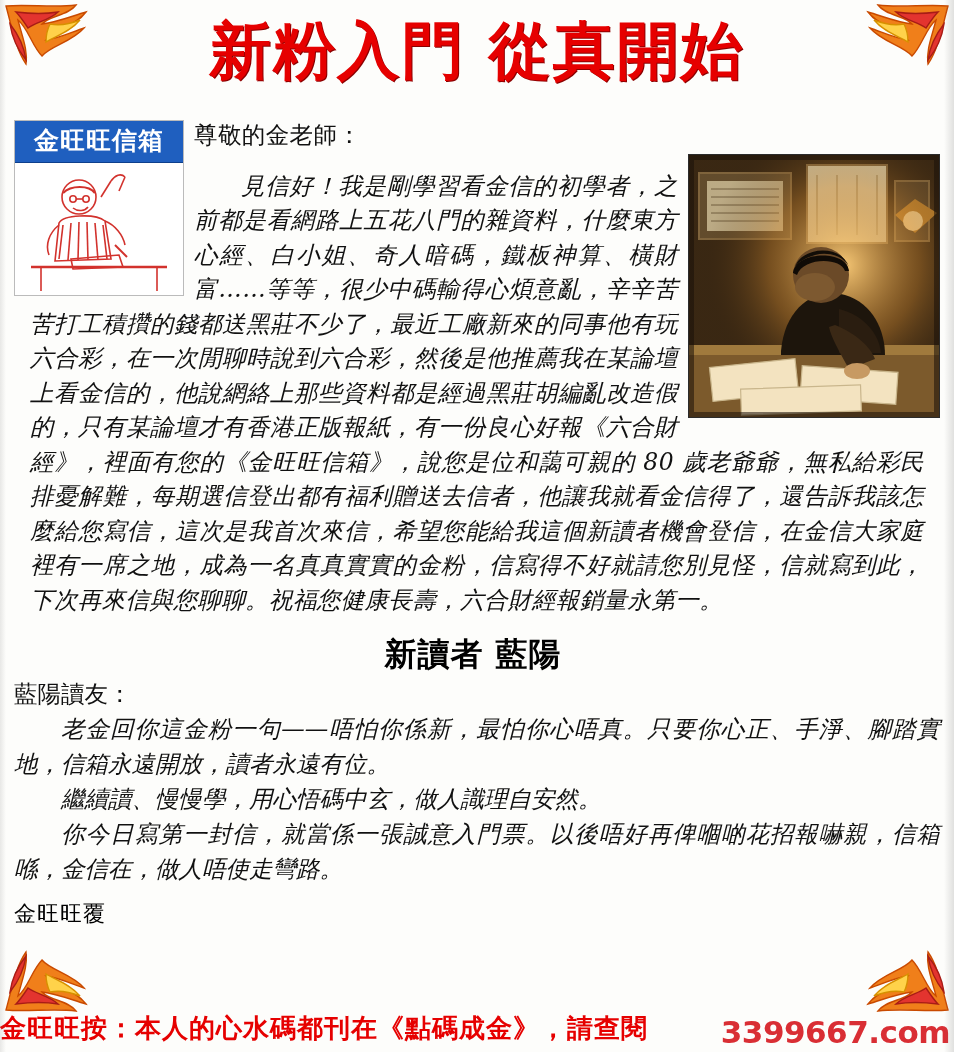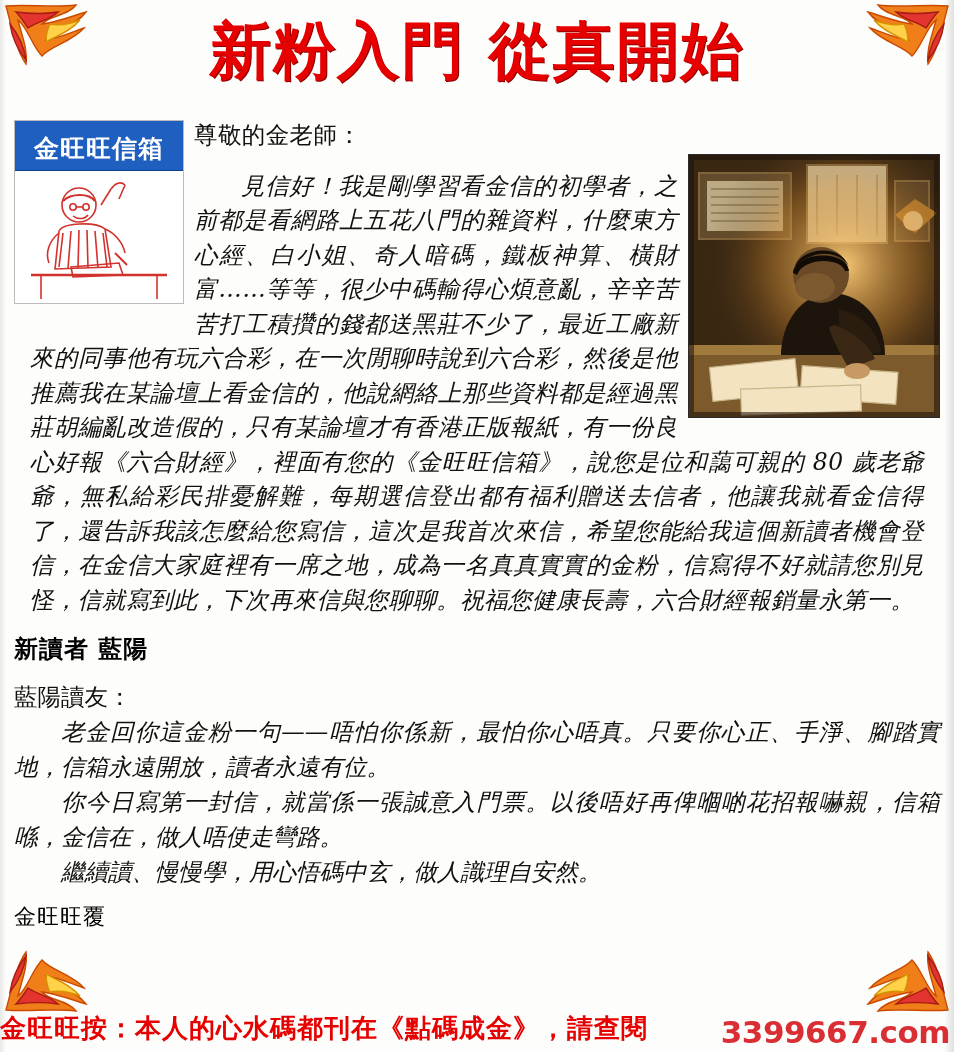--- a/index.html
+++ b/index.html
@@ -70,21 +70,21 @@
     margin: 2px 10px 4px 0;
     border: 1px solid #bbb;
     background: #fff;
   }
   .mailbox-banner {
     background: #1f5fbf;
     color: #ffffff;
     font-weight: bold;
     font-size: 25px;
     text-align: center;
-    padding: 11px 0 5px;
+    padding: 3px 0 5px;
     letter-spacing: 1px;
     border-bottom: 1px solid #0d3f8c;
   }
   .mailbox-art {
     height: 132px;
     position: relative;
     background: #ffffff;
   }
   .mailbox-art svg { display:block; width: 100%; height: 100%; }
 
@@ -107,31 +107,31 @@
     color: #111;
     text-align: justify;
     text-justify: inter-ideograph;
     letter-spacing: 0.4px;
   }
   .letter p { margin: 16px; }
   .indent { text-indent: 2em; font-style: italic; }
 
   .signature {
     clear: right;
-    text-align: left;
-    font-size: 24px;
+    text-align: center;
+    font-size: 32px;
     font-weight: bold;
     margin-top: 4px;
     padding-right: 8px;
     letter-spacing: 1px;
   }
 
   .reply {
     clear: both;
-    margin-top: 15px;
+    margin-top: 0;
     font-size: 23.5px;
     line-height: 35px;
     color: #111;
     text-align: justify;
     text-justify: inter-ideograph;
   }
   .reply p { margin: 0; }
 
   .reply-sign {
     text-align: left;
@@ -339,22 +339,22 @@
     <div class="letter">
       <p>尊敬的金老師：</p>
       <p class="indent">見信好！我是剛學習看金信的初學者，之前都是看網路上五花八門的雜資料，什麼東方心經、白小姐、奇人暗碼，鐵板神算、橫財富……等等，很少中碼輸得心煩意亂，辛辛苦苦打工積攢的錢都送黑莊不少了，最近工廠新來的同事他有玩六合彩，在一次閒聊時說到六合彩，然後是他推薦我在某論壇上看金信的，他說網絡上那些資料都是經過黑莊胡編亂改造假的，只有某論壇才有香港正版報紙，有一份良心好報《六合財經》，裡面有您的《金旺旺信箱》，說您是位和藹可親的 80 歲老爺爺，無私給彩民排憂解難，每期選信登出都有福利贈送去信者，他讓我就看金信得了，還告訴我該怎麼給您寫信，這次是我首次來信，希望您能給我這個新讀者機會登信，在金信大家庭裡有一席之地，成為一名真真實實的金粉，信寫得不好就請您別見怪，信就寫到此，下次再來信與您聊聊。祝福您健康長壽，六合財經報銷量永第一。</p>
     </div>
 
     <div class="signature">新讀者 藍陽</div>
 
     <div class="reply">
       <p>藍陽讀友：</p>
       <p class="indent">老金回你這金粉一句——唔怕你係新，最怕你心唔真。只要你心正、手淨、腳踏實地，信箱永遠開放，讀者永遠有位。</p>
+      <p class="indent">繼續讀、慢慢學，用心悟碼中玄，做人識理自安然。</p>
       <p class="indent">你今日寫第一封信，就當係一張誠意入門票。以後唔好再俾嗰啲花招報嚇親，信箱喺，金信在，做人唔使走彎路。</p>
-      <p class="indent">繼續讀、慢慢學，用心悟碼中玄，做人識理自安然。</p>
     </div>
 
     <div class="reply-sign">金旺旺覆</div>
   </div>
 
   <div class="footer-note">金旺旺按：本人的心水碼都刊在《點碼成金》，請查閱</div>
   <div class="watermark">3399667.com</div>
 
   <div class="scan-edge-right"></div>
   <div class="scan-edge-left"></div>

